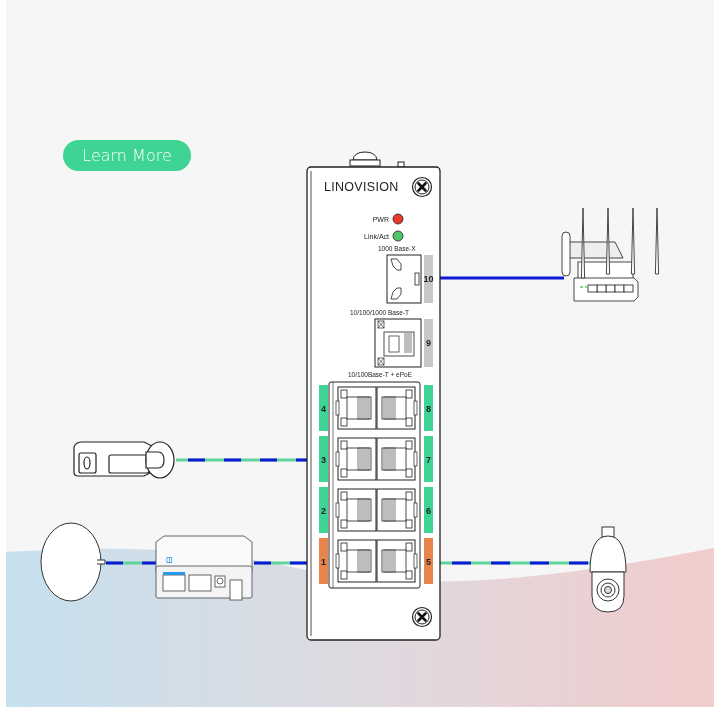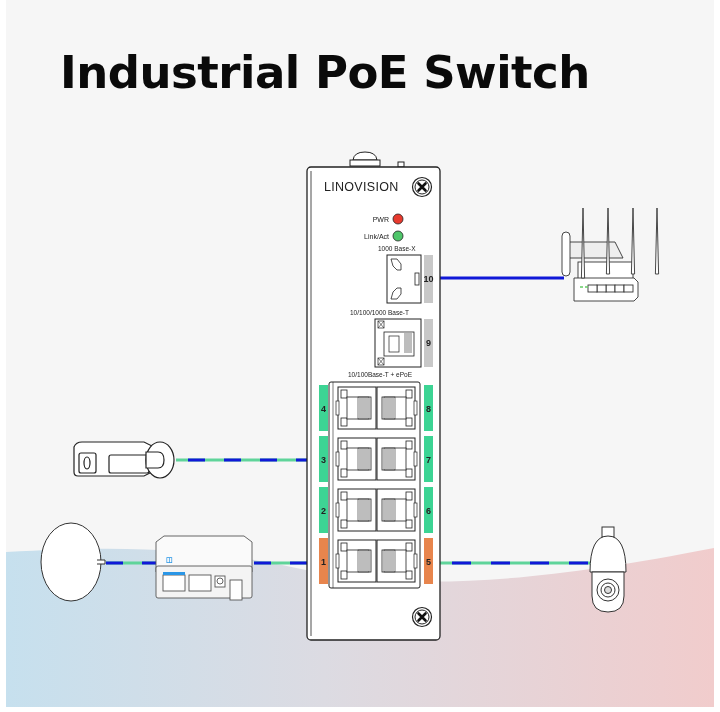--- a/index.html
+++ b/index.html
@@ -33,21 +33,21 @@
     <defs>
       <linearGradient id="g-bottom" x1="0" y1="0" x2="1" y2="0">
         <stop offset="0" stop-color="#c6e0ee"></stop>
         <stop offset="0.45" stop-color="#dcdbe2"></stop>
         <stop offset="1" stop-color="#f1cccc"></stop>
       </linearGradient>
     </defs>
     <path d="M0,552 C120,545 200,548 300,570 C400,590 520,585 708,548 L708,707 L0,707 Z" fill="url(#g-bottom)"></path>
   </svg>
 
-  <div id="title">Industrial PoE Switch</div>
+  <button id="learn-more">Learn More</button>
 
   <svg id="scene" viewBox="0 0 708 707">
     <defs>
 
       <g id="rj45-l">
         <rect x="0" y="0" width="38" height="42" fill="#fff" stroke="#222" stroke-width="1"></rect>
         <rect x="3" y="3" width="6" height="8" fill="#fff" stroke="#222" stroke-width="0.8"></rect>
         <rect x="3" y="31" width="6" height="8" fill="#fff" stroke="#222" stroke-width="0.8"></rect>
         <rect x="9" y="10" width="24" height="22" fill="#fff" stroke="#222" stroke-width="0.8"></rect>
         <rect x="20" y="10" width="11" height="22" fill="none" stroke="#222" stroke-width="0.6"></rect>

